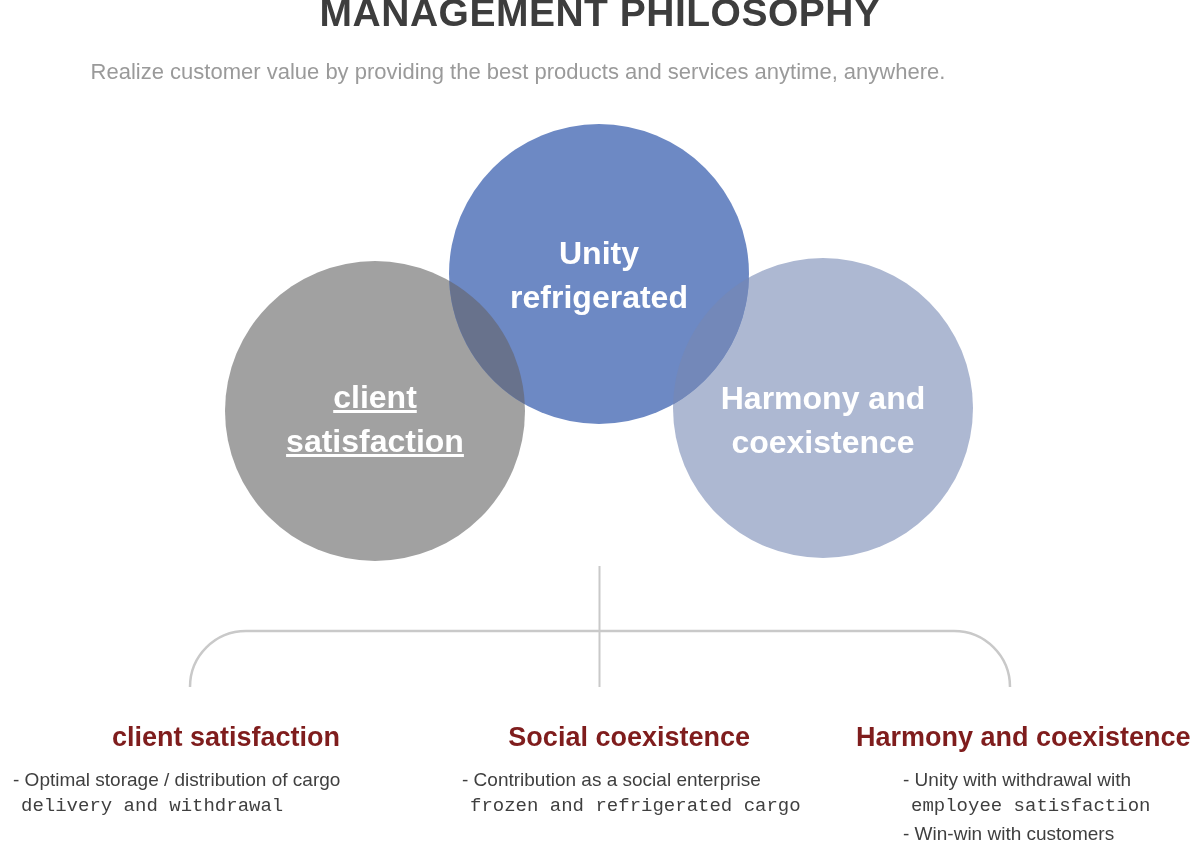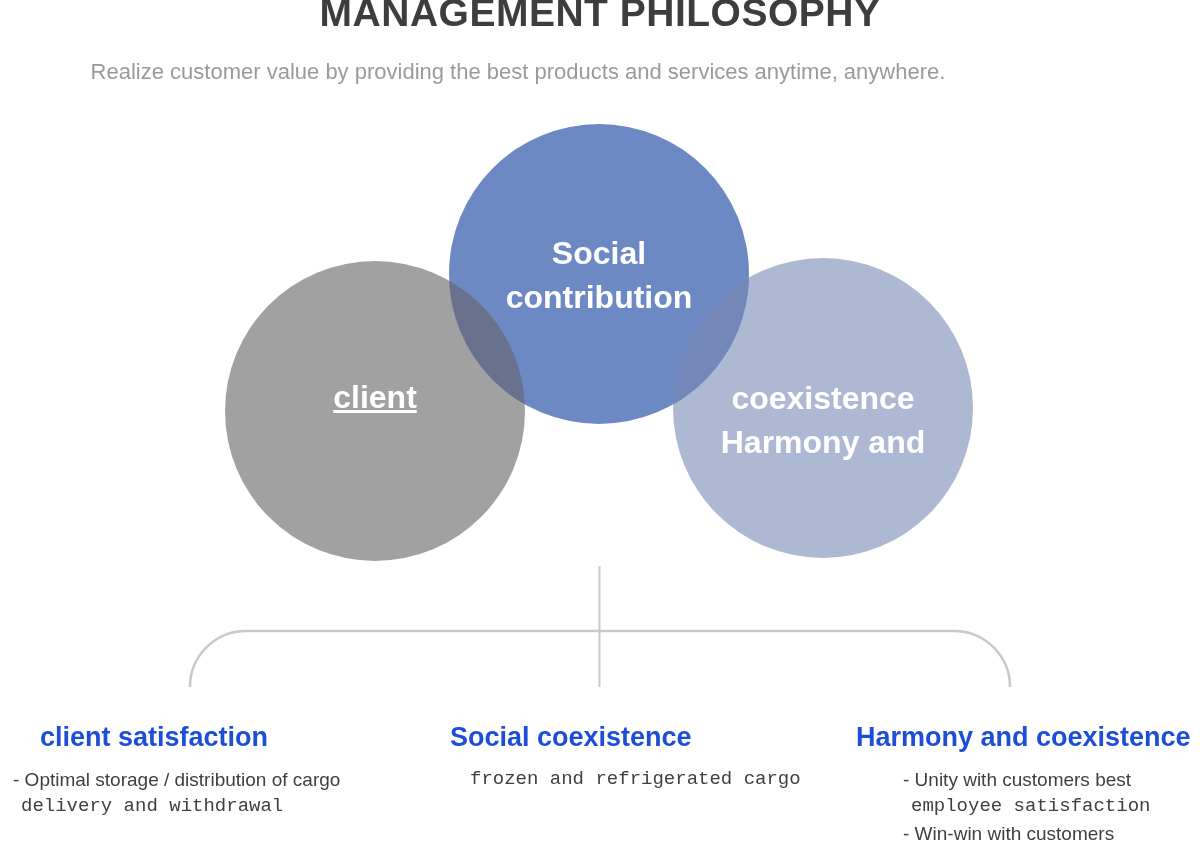--- a/index.html
+++ b/index.html
@@ -48,24 +48,24 @@
   }
   .circle-label span { display: block; }
   .label-social  { left: 449px; top: 231px; }
   .label-client  { left: 225px; top: 375px; text-decoration: underline; }
   .label-harmony { left: 673px; top: 376px; }
 
   .col-heading {
     position: absolute;
     top: 722px;
     width: 300px;
-    text-align: left;
+    text-align: right;
     font-size: 27px;
     font-weight: 700;
-    color: #1d4ed8;
+    color: #7f1d1d;
     white-space: nowrap;
   }
   .heading-1 { left: 40px; }
   .heading-2 { left: 450px; }
   .heading-3 { left: 856px; }
 
   .bullets {
     position: absolute;
     top: 766px;
     font-size: 19px;
@@ -91,42 +91,44 @@
     <path d="M 673.1,404.4 A 150,150 0 0 1 748.9,277.6 A 150,150 0 0 1 673.1,404.4 Z" fill="#7388b9"></path>
     <line x1="599.5" y1="566" x2="599.5" y2="687" stroke-width="2" stroke="#c9c9c9"></line>
     <path d="M 190,687 A 56,56 0 0 1 246,631 L 954,631 A 56,56 0 0 1 1010,687" fill="none" stroke-width="2.5" stroke="#c9c9c9"></path>
   </svg>
 
   <div class="page-title">MANAGEMENT PHILOSOPHY</div>
   <div class="page-subtitle">Realize customer value by providing the best products and services anytime, anywhere.</div>
 
   <div class="circle-label label-client">
     <span>client</span>
+    <span>satisfaction</span>
   </div>
   <div class="circle-label label-social">
-    <span>Social</span>
-    <span>contribution</span>
+    <span>Unity</span>
+    <span>refrigerated</span>
   </div>
   <div class="circle-label label-harmony">
+    <span>Harmony and</span>
     <span>coexistence</span>
-    <span>Harmony and</span>
   </div>
 
   <div class="col-heading heading-1">client satisfaction</div>
   <div class="col-heading heading-2">Social coexistence</div>
   <div class="col-heading heading-3">Harmony and coexistence</div>
 
   <div class="bullets bullets-1">
     <div class="bullet-line">- Optimal storage / distribution of cargo</div>
     <div class="bullet-line cont">delivery and withdrawal</div>
   </div>
 
   <div class="bullets bullets-2">
+    <div class="bullet-line">- Contribution as a social enterprise</div>
     <div class="bullet-line cont">frozen and refrigerated cargo</div>
   </div>
 
   <div class="bullets bullets-3">
-    <div class="bullet-line">- Unity with customers best</div>
+    <div class="bullet-line">- Unity with withdrawal with</div>
     <div class="bullet-line cont">employee satisfaction</div>
     <div class="bullet-line">- Win-win with customers</div>
   </div>
 
 </div>
 
 </body></html>

